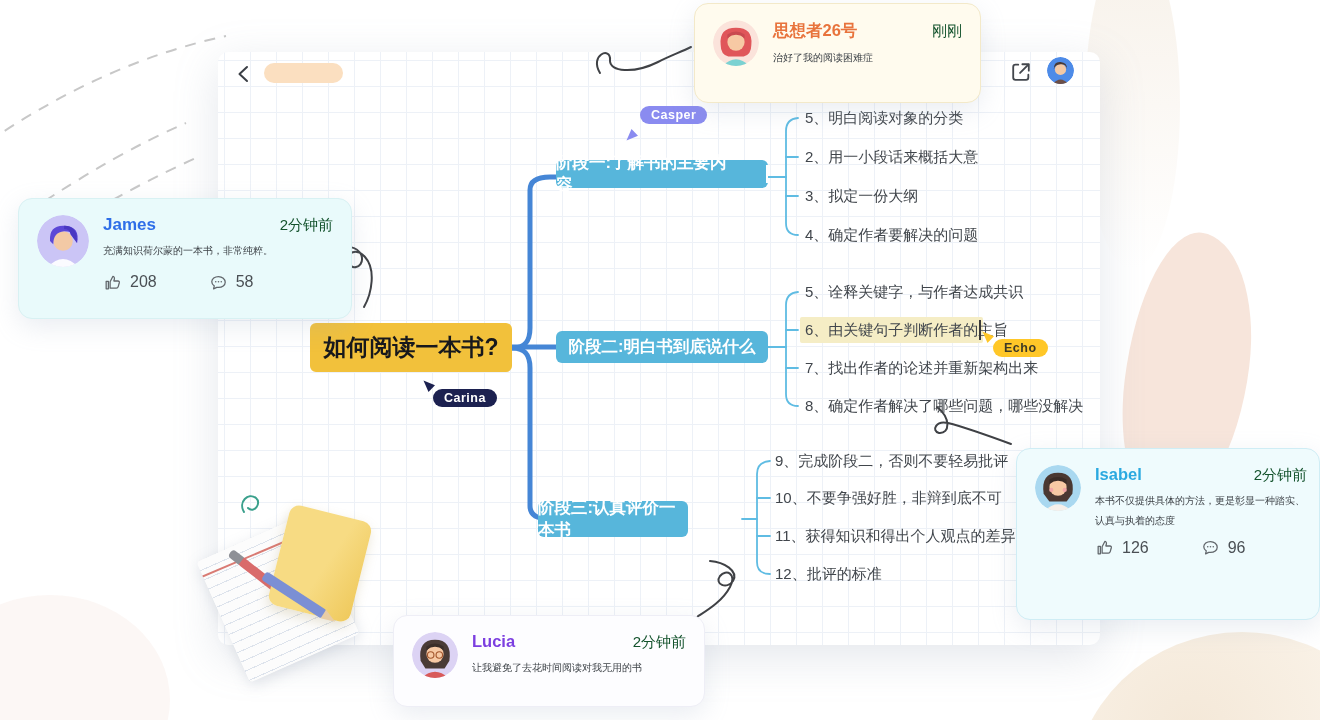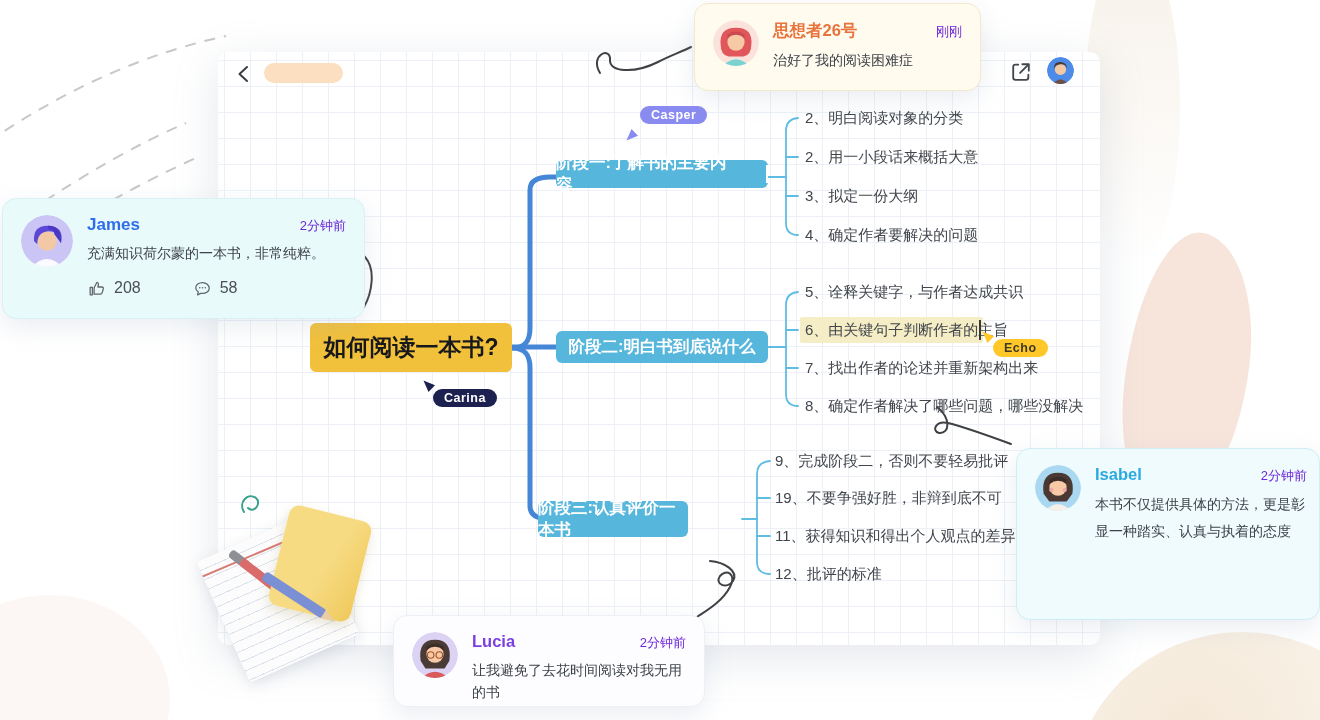--- a/index.html
+++ b/index.html
@@ -46,27 +46,27 @@
   .tag-echo .tag-pill{background:#FFC728;color:#3E3A26;}
   .tag-ptr{position:absolute;width:14px;height:14px;}
 
   
   .card{position:absolute;z-index:40;border-radius:14px;display:flex;align-items:flex-start;
     box-shadow:0 8px 26px rgba(150,165,190,.20);padding:16px 18px;}
   .card .avatar{flex:0 0 auto;border-radius:50%;overflow:hidden;}
   .card .content{flex:1;margin-left:14px;position:relative;}
   .card .row1{display:flex;align-items:baseline;justify-content:space-between;}
   .card .cname{font-size:16.5px;font-weight:bold;}
-  .card .ctime{font-size:13px;color:#6d28d9;}
-  .card .ctext{font-size:14px;color:#3E4348;margin-top:8px;line-height:1.55;}
+  .card .ctime{font-size:15px;color:#14532d;}
+  .card .ctext{font-size:10px;color:#3E4348;margin-top:8px;line-height:1.55;}
   .card .stats{display:flex;gap:52px;margin-top:14px;font-size:16px;color:#4A4F54;align-items:center;}
   .card .stat{display:flex;align-items:center;gap:8px;cursor:pointer;}
-  .card-thinker{left:694px;top:3px;width:287px;height:88px;background:#FFFBEE;border:1px solid #F3E9C9;}
+  .card-thinker{left:694px;top:3px;width:287px;height:100px;background:#FFFBEE;border:1px solid #F3E9C9;}
   .card-thinker .cname{color:#E8733C;}
-  .card-james{left:2px;top:198px;width:363px;height:121px;background:#E9FAFB;border:1px solid #D8F1F3;}
+  .card-james{left:18px;top:198px;width:334px;height:121px;background:#E9FAFB;border:1px solid #D8F1F3;}
   .card-james .cname{color:#2E6EE8;font-size:17px;}
   .card-isabel{left:1016px;top:448px;width:304px;height:172px;background:#EFFBFD;border:1px solid #CFEDF5;}
   .card-isabel .cname{color:#2BA9E0;}
   .card-isabel .ctext{width:212px;line-height:1.95;margin-top:6px;}
   .card-isabel .stats{margin-top:8px;}
   .card-lucia{left:393px;top:615px;width:312px;height:92px;background:#FDFDFF;border:1px solid #EEEEF6;}
   .card-lucia .cname{color:#7C3FE0;}
 
   
   .deco{position:absolute;left:218px;top:472px;width:200px;height:175px;z-index:12;pointer-events:none;}
@@ -155,34 +155,34 @@
       <span>阶段一:了解书的主要内容</span>
       <span class="caret"></span>
     </div>
     <div class="node node-stage node-s2">
       <span>阶段二:明白书到底说什么</span>
     </div>
     <div class="node node-stage node-s3">
       <span>阶段三:认真评价一本书</span>
     </div>
 
-    <div class="leaf" style="left:587px;top:55px">2、明白阅读对象的分类</div>
+    <div class="leaf" style="left:587px;top:55px">5、明白阅读对象的分类</div>
     <div class="leaf" style="left:587px;top:94px">2、用一小段话来概括大意</div>
     <div class="leaf" style="left:587px;top:133px">3、拟定一份大纲</div>
     <div class="leaf" style="left:587px;top:172px">4、确定作者要解决的问题</div>
 
     <div class="leaf" style="left:587px;top:229px">5、诠释关键字，与作者达成共识</div>
     <div class="leaf-hl"></div>
     <div class="leaf" style="left:587px;top:267px">6、由关键句子判断作者的主旨</div>
     <div class="caret-dark"></div>
     <div class="leaf" style="left:587px;top:305px">7、找出作者的论述并重新架构出来</div>
     <div class="leaf" style="left:587px;top:343px">8、确定作者解决了哪些问题，哪些没解决</div>
 
     <div class="leaf" style="left:557px;top:398px">9、完成阶段二，否则不要轻易批评</div>
-    <div class="leaf" style="left:557px;top:435px">19、不要争强好胜，非辩到底不可</div>
+    <div class="leaf" style="left:557px;top:435px">10、不要争强好胜，非辩到底不可</div>
     <div class="leaf" style="left:557px;top:473px">11、获得知识和得出个人观点的差异</div>
     <div class="leaf" style="left:557px;top:511px">12、批评的标准</div>
 
     <div class="cursor-tag tag-casper" style="left:409px;top:54px">
       <svg class="tag-ptr" style="left:-2px;top:22px;transform:scaleY(-1)" viewBox="0 0 14 14">
           <path d="M1.5 1.5 L13 6.2 L6.5 13 Z" fill="#8A8BF0"></path>
         </svg>
       <div class="tag-pill" style="margin-left:13px">Casper</div>
     </div>
     <div class="cursor-tag tag-carina" style="left:204px;top:327px">
@@ -280,20 +280,37 @@
       <circle cx="17" cy="26" r="2.2" fill="#F2A6A6"></circle>
         <circle cx="31" cy="26" r="2.2" fill="#F2A6A6"></circle>
       <path d="M10 48 Q24 34 38 48Z" fill="#F6F0EA"></path>
     </svg>
     <div class="content">
       <div class="row1">
         <span class="cname">Isabel</span>
         <span class="ctime">2分钟前</span>
       </div>
       <div class="ctext">本书不仅提供具体的方法，更是彰显一种踏实、认真与执着的态度</div>
+      <div class="stats">
+        <span class="stat">
+          <svg width="19" height="19" viewBox="0 0 24 24">
+              <path d="M4 10.5h2.8V20H4zM9 19.2V11l3.4-6.6c1.6.2 2.3 1.4 2 3l-.7 2.7h5.2c1.2 0 2 1 1.7 2.2l-1.4 5c-.3 1.1-1.1 1.9-2.3 1.9H9z" fill="none" stroke="#61666B" stroke-width="1.6" stroke-linejoin="round"></path>
+            </svg>
+          <span>126</span>
+        </span>
+        <span class="stat">
+          <svg width="19" height="19" viewBox="0 0 24 24">
+              <path d="M12 4.5c-4.7 0-8.5 2.9-8.5 6.6 0 2.1 1.2 4 3.1 5.2L5.8 20l4-1.9c.7.1 1.5.2 2.2.2 4.7 0 8.5-2.9 8.5-6.6S16.7 4.5 12 4.5z" fill="none" stroke="#61666B" stroke-width="1.6" stroke-linejoin="round"></path>
+              <circle cx="8.5" cy="11" r="1" fill="#61666B"></circle>
+              <circle cx="12" cy="11" r="1" fill="#61666B"></circle>
+              <circle cx="15.5" cy="11" r="1" fill="#61666B"></circle>
+            </svg>
+          <span>96</span>
+        </span>
+      </div>
     </div>
   </div>
 
   <div class="card card-lucia">
     <svg class="avatar" width="46" height="46" viewBox="0 0 48 48">
       <circle cx="24" cy="24" r="24" fill="#DCD3F4"></circle>
       <path d="M9 30 Q6 8 24 8 Q42 8 39 30 L34 38 H14Z" fill="#4A3B36"></path>
       <circle cx="24" cy="23" r="9" fill="#F7C9A4"></circle>
       <path d="M15 19 Q24 12 33 19 L33 15 Q24 9 15 15Z" fill="#3B2E29"></path>
       <circle cx="19.5" cy="24" r="3.4" fill="none" stroke="#A4572E" stroke-width="1.2"></circle>

